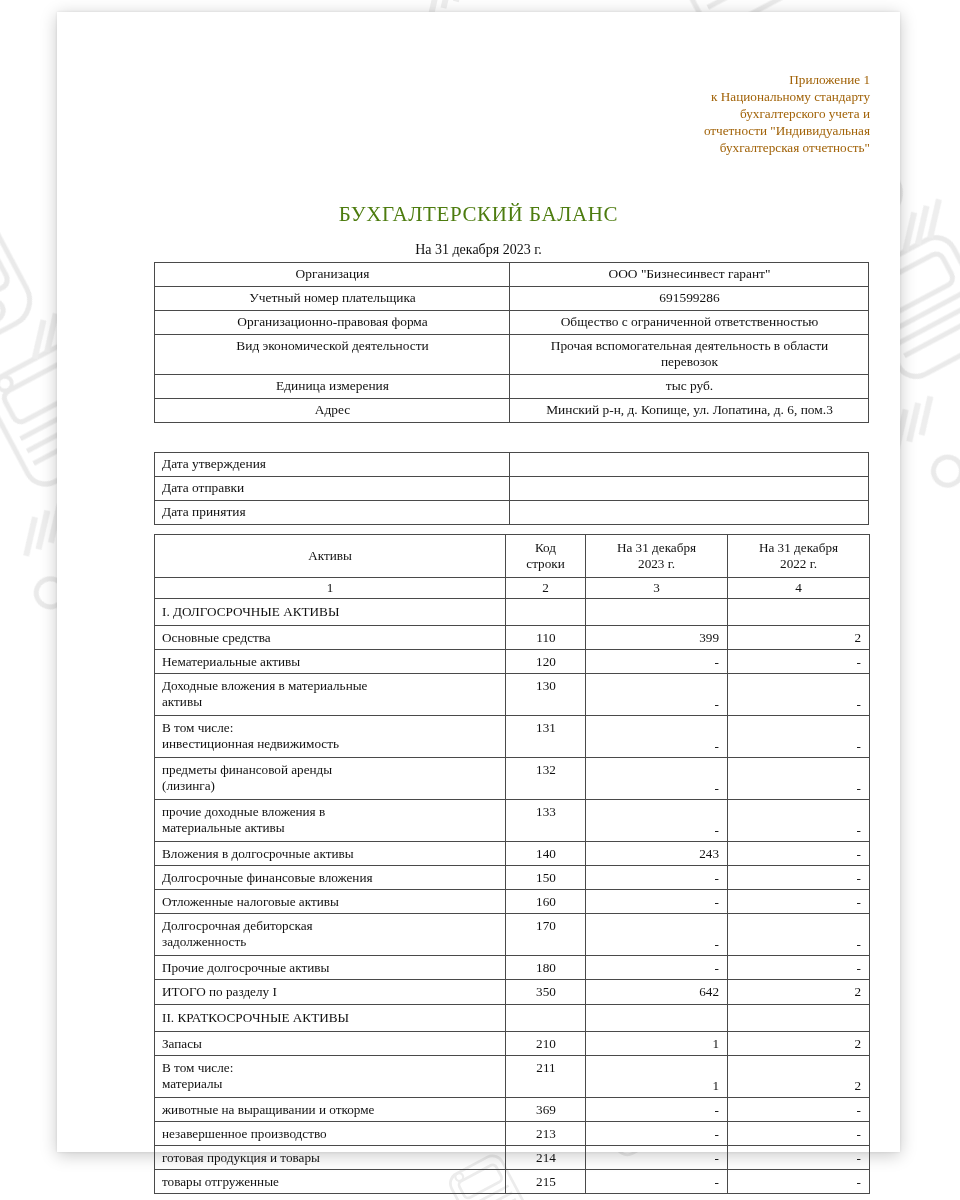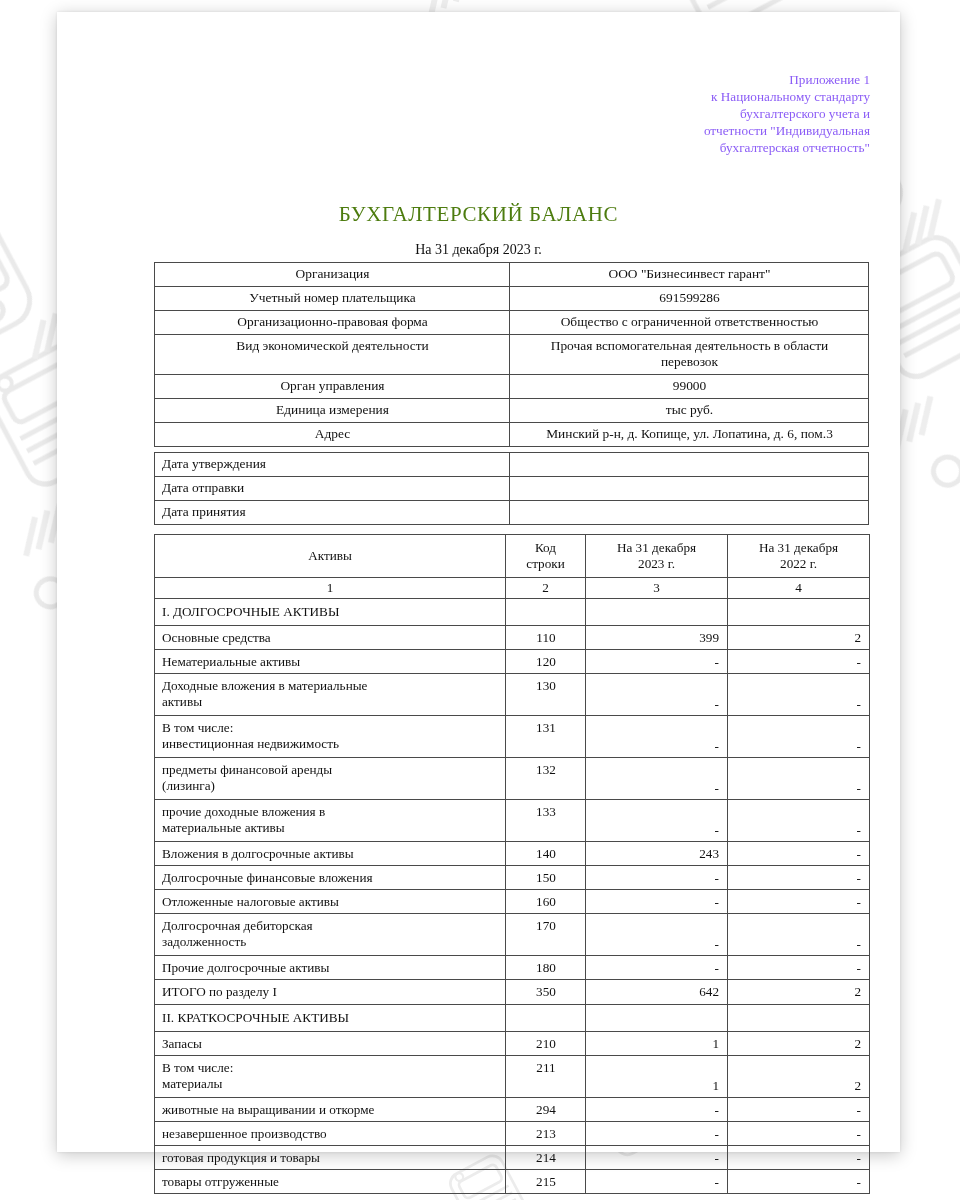--- a/index.html
+++ b/index.html
@@ -43,21 +43,21 @@
 
   
   .appendix {
     position: absolute;
     right: 30px;
     top: 60px;
     width: 420px;
     text-align: right;
     font-size: 13.2px;
     line-height: 1.28;
-    color: #8b5cf6;
+    color: #a16207;
   }
   .appendix div { white-space: nowrap; }
 
   
   .doc-title {
     position: absolute;
     left: 0; right: 0;
     top: 190px;
     text-align: center;
     font-size: 21px;
@@ -251,24 +251,20 @@
             <td class="v">Общество с ограниченной ответственностью</td>
           </tr>
           <tr>
             <td class="k">Вид экономической деятельности</td>
             <td class="v">
               <span class="nl">Прочая вспомогательная деятельность в области</span>
               <span class="nl">перевозок</span>
             </td>
           </tr>
           <tr>
-            <td class="k">Орган управления</td>
-            <td class="v">99000</td>
-          </tr>
-          <tr>
             <td class="k">Единица измерения</td>
             <td class="v">тыс руб.</td>
           </tr>
           <tr>
             <td class="k">Адрес</td>
             <td class="v">Минский р-н, д. Копище, ул. Лопатина, д. 6, пом.3</td>
           </tr>
         </tbody>
       </table>
     </div>
@@ -451,21 +447,21 @@
                 <span class="nl">материалы</span>
               </td>
               <td class="code">211</td>
               <td class="val">1</td>
               <td class="val">2</td>
             </tr>
             <tr class="r1">
               <td class="lbl">
                 <span class="nl">животные на выращивании и откорме</span>
               </td>
-              <td class="code">294</td>
+              <td class="code">369</td>
               <td class="val">-</td>
               <td class="val">-</td>
             </tr>
             <tr class="r1">
               <td class="lbl">
                 <span class="nl">незавершенное производство</span>
               </td>
               <td class="code">213</td>
               <td class="val">-</td>
               <td class="val">-</td>

